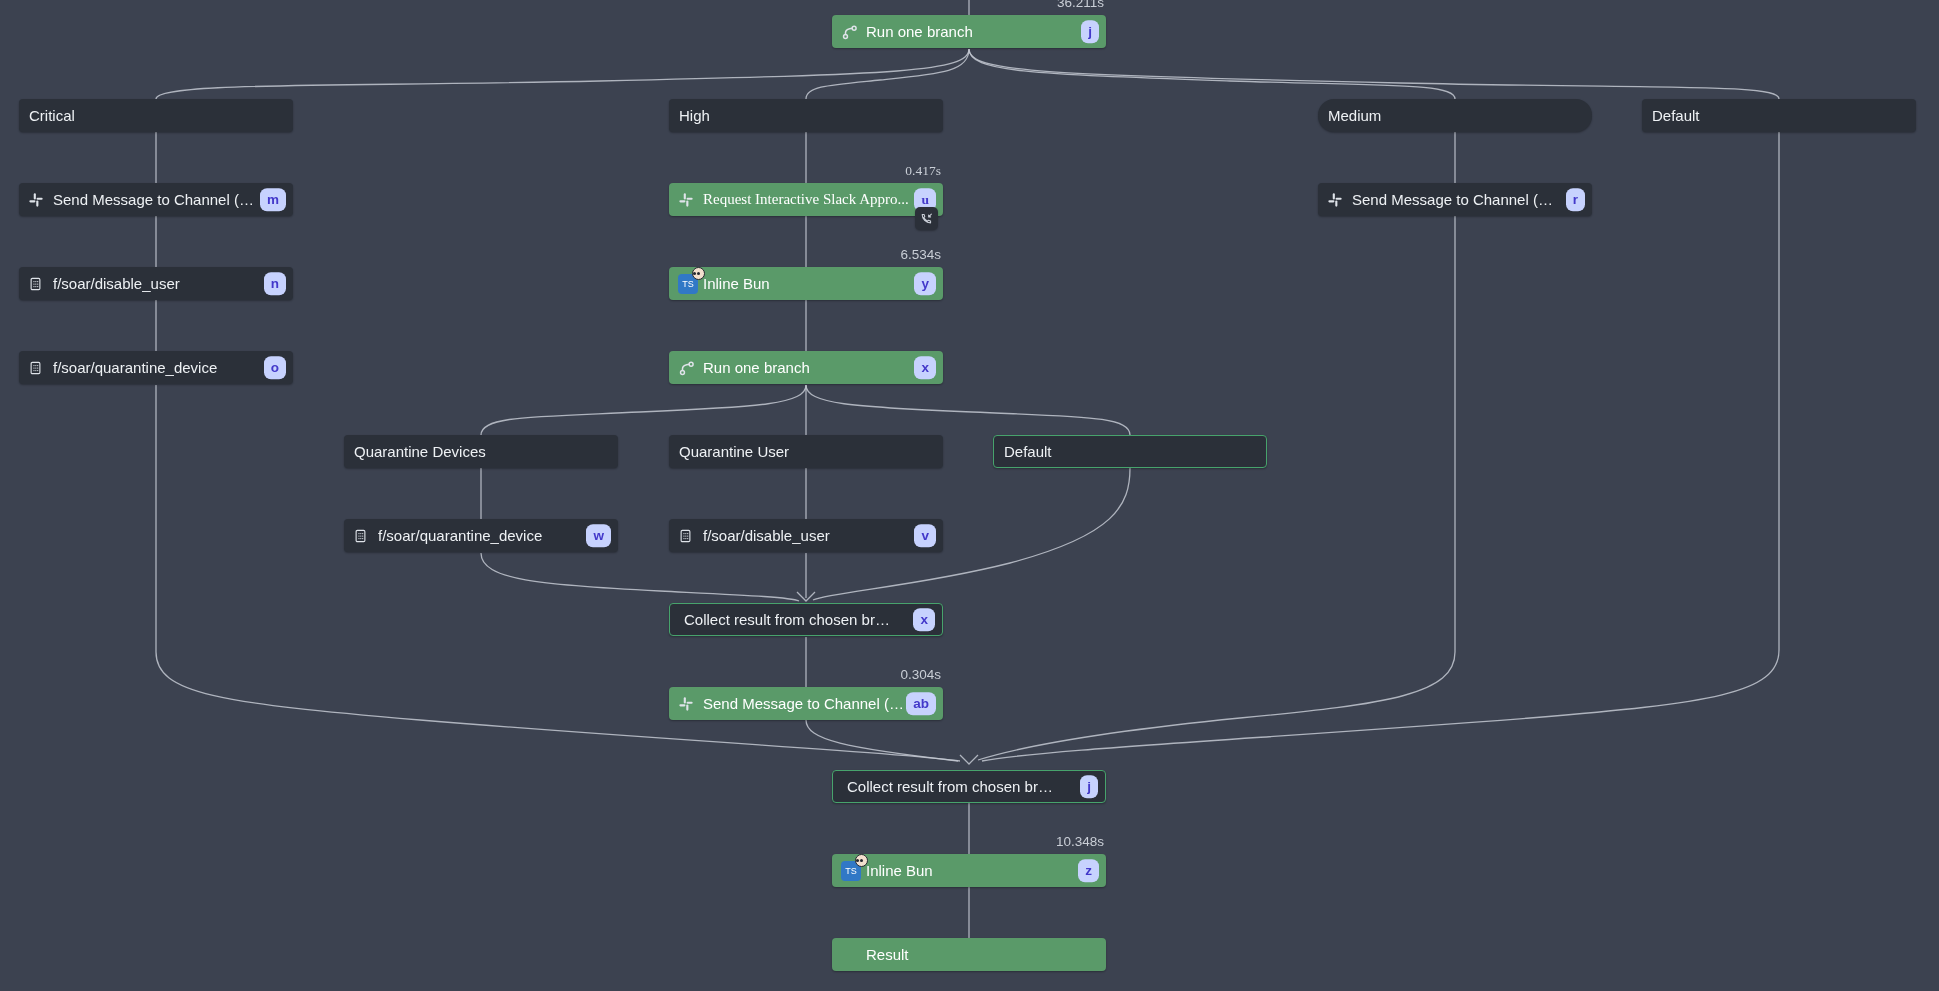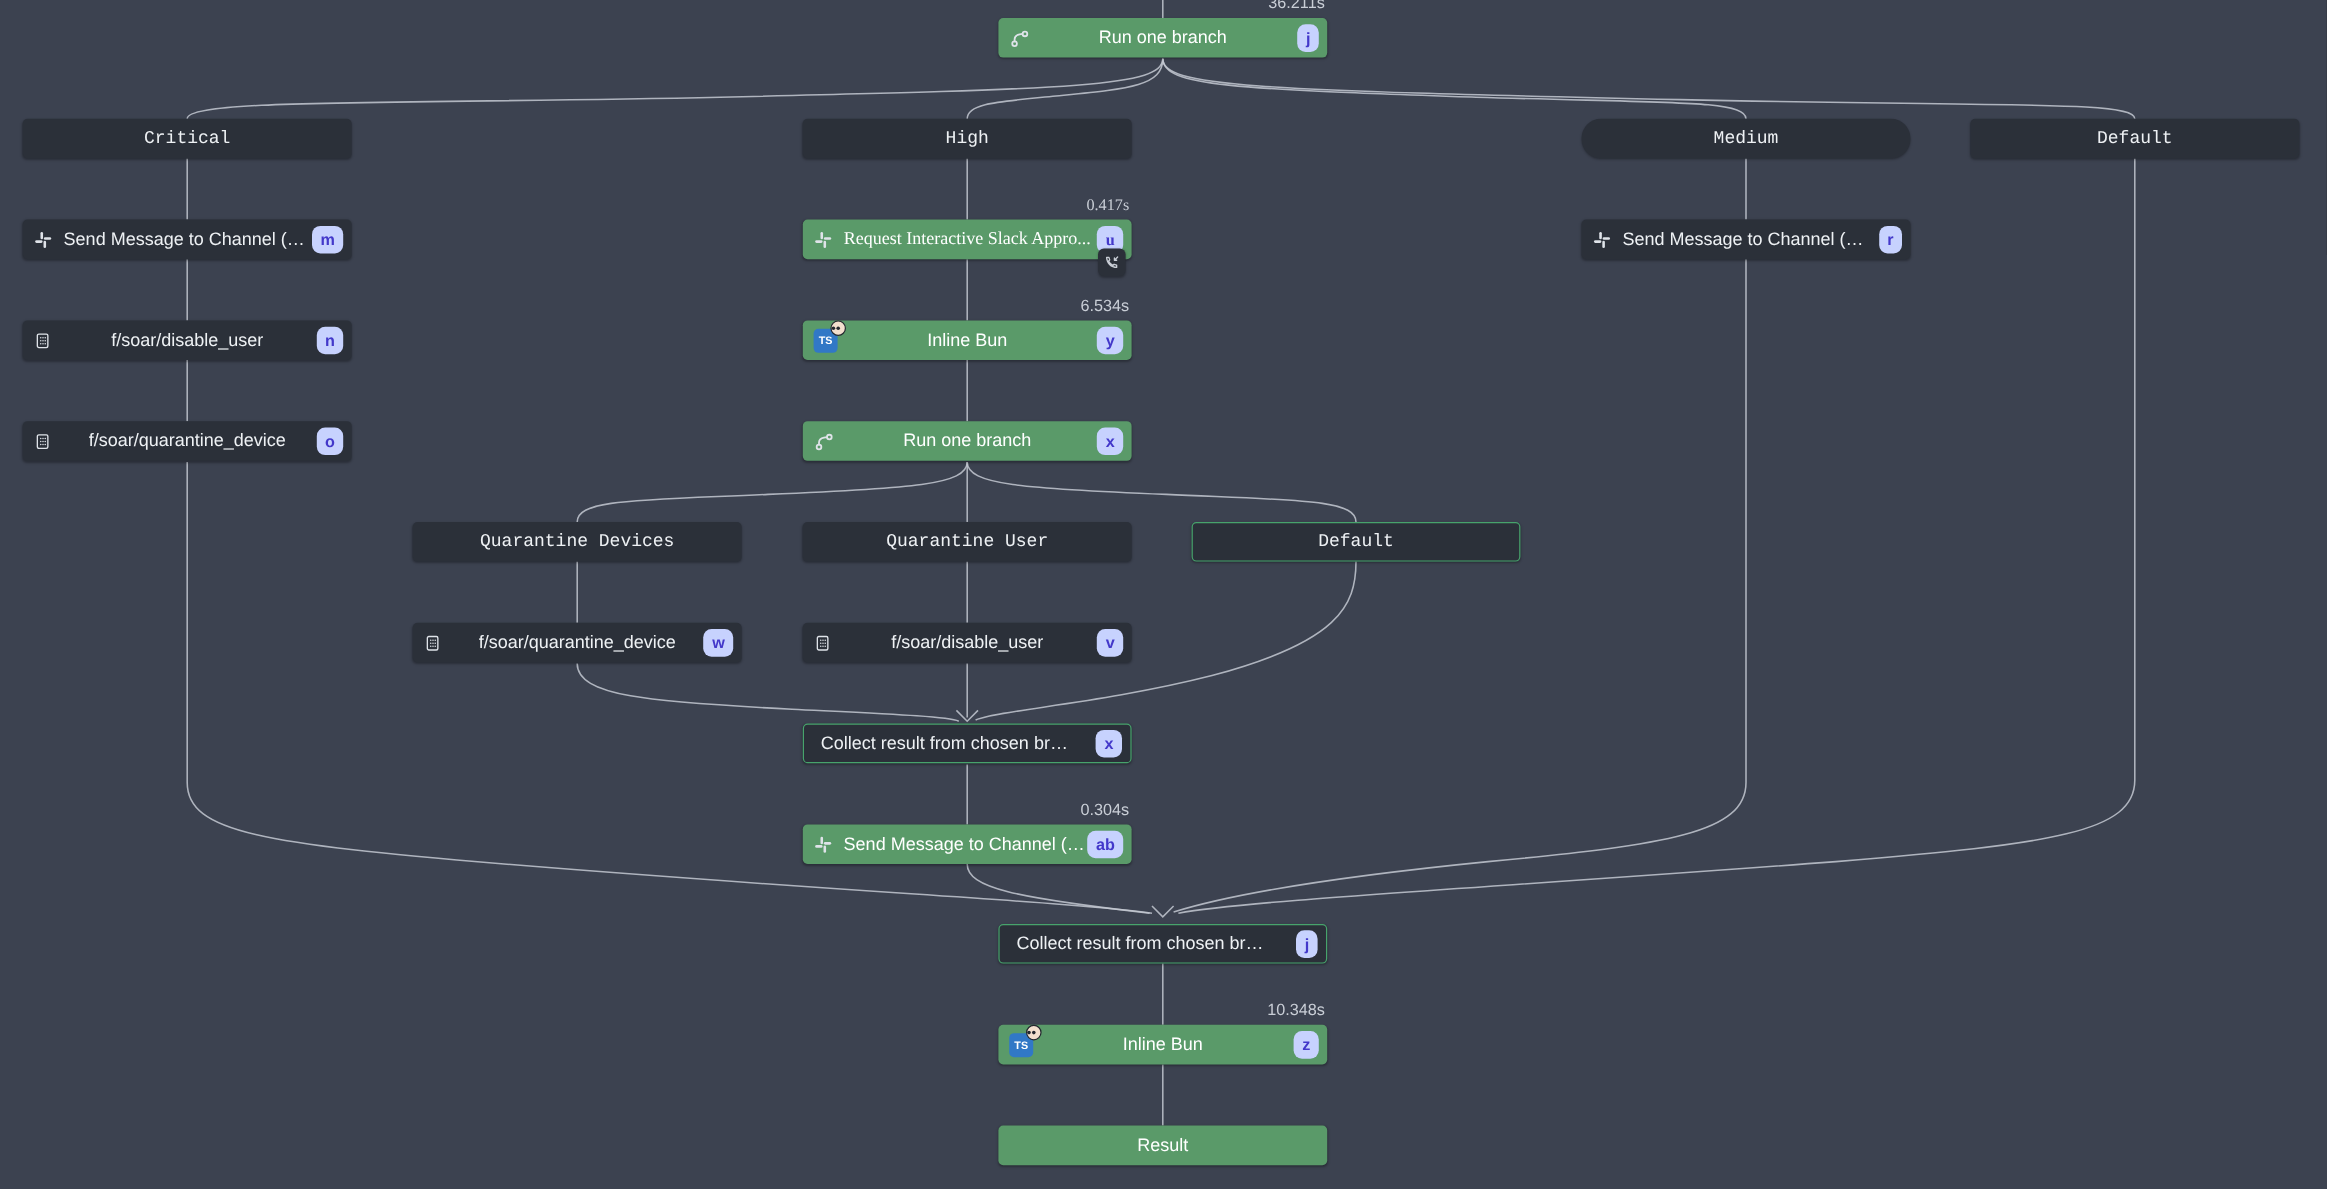--- a/index.html
+++ b/index.html
@@ -11,31 +11,31 @@
   #canvas{position:relative; width:1939px; height:991px; background:var(--bg); overflow:hidden;}
   #edges{position:absolute; inset:0; pointer-events:none;}
   .node{
     position:absolute; width:274px; height:33px; border-radius:4px;
     background:var(--node-dark); color:var(--text); font-size:15px;
     display:flex; align-items:center; justify-content:center;
     box-shadow:0 1px 2px rgba(0,0,0,.3); cursor:pointer;
   }
   .node.green{background:var(--node-green); color:#fff;}
   .node.outline{border:1px solid var(--green-border);}
-  .label{position:absolute; left:34px; right:34px; text-align:center; white-space:nowrap; overflow:hidden; text-overflow:ellipsis;}
-  .bheader .label{left:10px; right:10px;font-family:Liberation Mono, monospace;}
+  .label{position:absolute; left:34px; right:34px; text-align:left; white-space:nowrap; overflow:hidden; text-overflow:ellipsis;}
+  .bheader .label{left:10px; right:10px;}
   .badge{
     position:absolute; right:7px; top:50%; transform:translateY(-50%);
     background:var(--badge-bg); color:var(--badge-fg); font-weight:700; font-size:13.5px;
     line-height:1; padding:5px 7px; border-radius:7px; min-width:12px; text-align:center;
   }
   .time{position:absolute; right:2px; top:-20px; font-size:13.5px; color:var(--time); font-weight:400;}
   .icon-left{position:absolute; left:9px; top:50%; transform:translateY(-50%); display:flex; color:#dfe3e9;}
   .lang-box{position:absolute; left:9px; top:50%; transform:translateY(-50%); width:20px; height:20px;
-    background:#3178c6; border-radius:4px; color:#fff; font-size:9px; font-weight:700;
+    background:#3178c6; border-radius:4px; color:#fff; font-size:9px; font-weight:400;
     display:flex; align-items:center; justify-content:center;}
   .bun-dot{position:absolute; top:-7px; right:-7px; width:13px; height:13px; border-radius:50%;
     background:#f2dfce; border:1.5px solid #23272f; display:flex; align-items:center; justify-content:center;}
   .bun-dot::before{content:""; width:3px; height:3px; border-radius:50%; background:#23272f;
     box-shadow:-4px 0 0 #23272f;}
   .suspend{
     position:absolute; right:5px; bottom:-14px; width:23px; height:23px; border-radius:5px;
     background:#2b3039; display:flex; align-items:center; justify-content:center; color:#c9ced6;
     box-shadow:0 1px 2px rgba(0,0,0,.3);
   }

